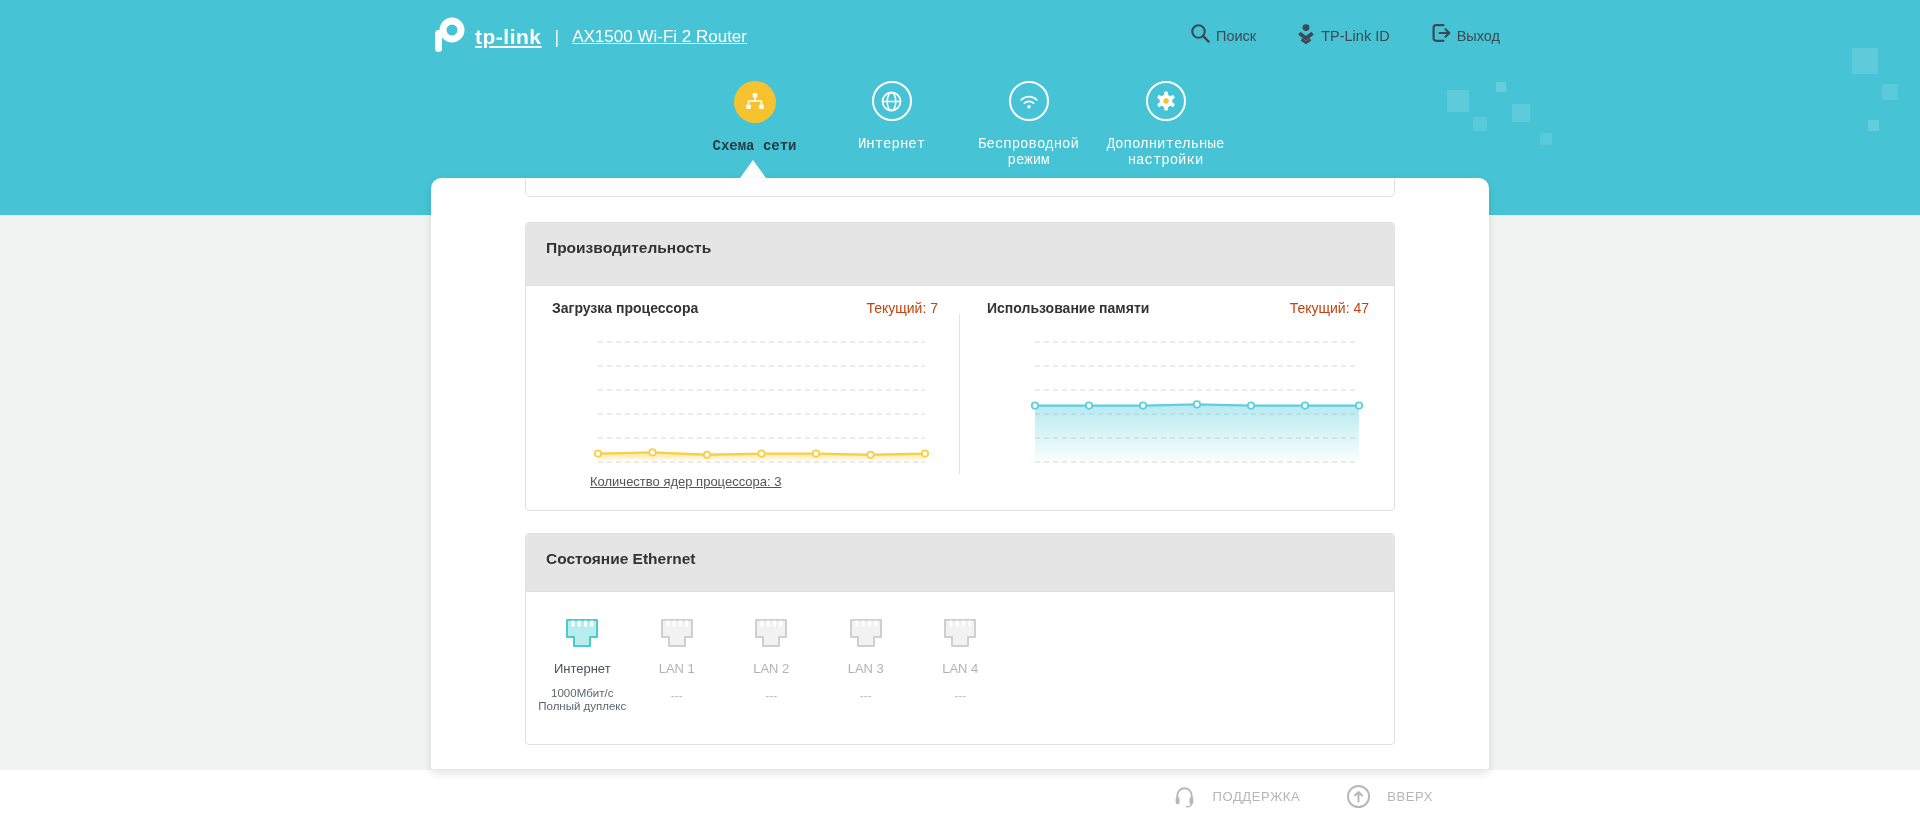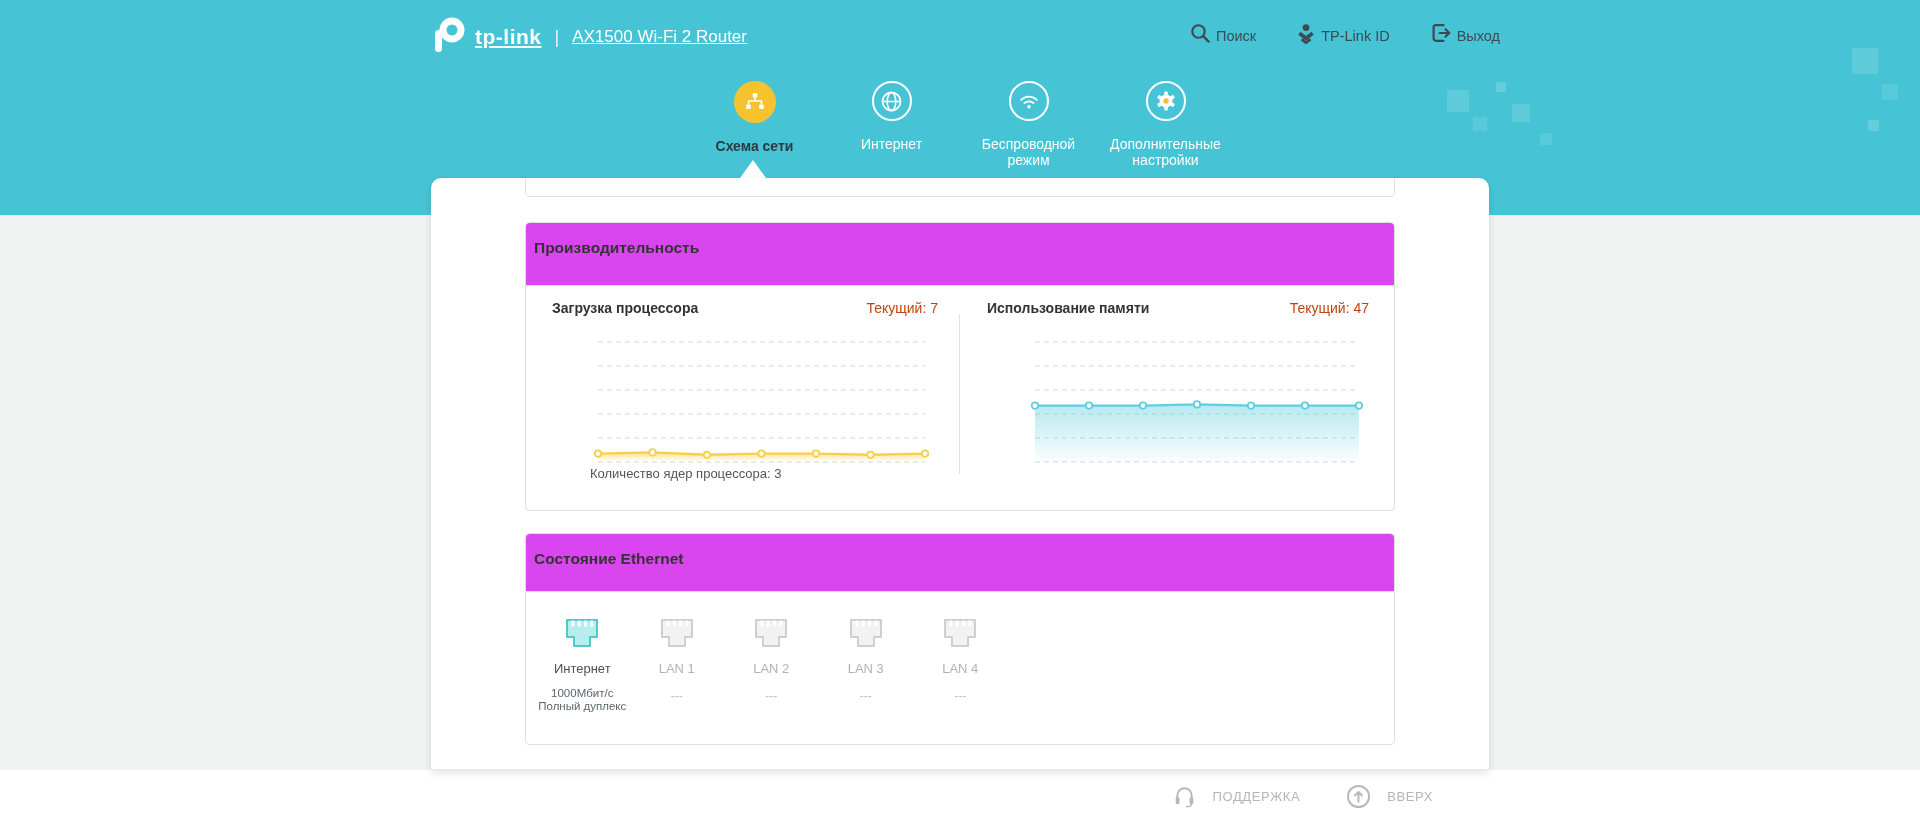--- a/index.html
+++ b/index.html
@@ -15,57 +15,57 @@
   
   .logo-row { position:absolute; left:431px; top:14px; height:46px; display:flex; align-items:center; color:#fff;text-decoration:underline; }
   .brand-text { font-size:21px; font-weight:bold; letter-spacing:0.5px; margin-left:6px; }
   .brand-sep { font-size:18px; font-weight:300; margin:0 13px; opacity:0.9; }
   .product-name { font-size:17px; }
 
   .topbar-right { position:absolute; top:22px; left:1190px; width:300px; display:flex; align-items:center; gap:40px; }
   .top-item { display:flex; align-items:flex-end; gap:5px; cursor:pointer; color:#3d4a52; font-size:14.5px; white-space:nowrap; }
 
   
-  .nav { position:absolute; left:686px; top:81px; width:548px; display:flex; }
+  .nav { position:absolute; left:686px; top:81px; width:548px; display:flex;font-family:Liberation Mono, monospace; }
   .nav-item { width:137px; display:flex; flex-direction:column; align-items:center; cursor:pointer; }
   .nav-circle { width:40px; height:40px; border-radius:50%; border:2px solid #fff; display:flex; align-items:center; justify-content:center; }
   .nav-item.active .nav-circle { border:none; background:#f6c32f; width:42px; height:42px; }
   .nav-label { margin-top:15px; font-size:14px; line-height:16px; text-align:center; color:#fff; }
   .nav-item.active .nav-label { color:#2b3a42; font-weight:bold; }
   .tab-pointer { position:absolute; left:740px; top:160px; width:0; height:0;
     border-left:13px solid transparent; border-right:13px solid transparent; border-bottom:18px solid #fff; }
 
   
   .main-card { position:absolute; left:431px; top:178px; width:1058px; height:592px; background:#fff;
     border-radius:10px 10px 2px 2px; box-shadow:0 3px 9px rgba(0,0,0,0.12); border-bottom:1px solid #e8e8e8; }
   .partial-card { position:absolute; left:94px; top:0; width:870px; height:19px;
     border:1px solid #e2e2e2; border-top:none; border-radius:0 0 5px 5px; }
 
   .section-card { position:absolute; left:94px; width:870px; background:#fff; border:1px solid #e0e0e0; border-radius:4px; }
   .section-card.perf { top:44px; height:289px; }
   .section-card.eth  { top:355px; height:212px; }
-  .section-header { height:63px; background:#d946ef; border-bottom:1px solid #e0e0e0; border-radius:4px 4px 0 0;
-    padding:16px 0 0 8px; font-size:15.5px; font-weight:bold; color:#333; }
+  .section-header { height:63px; background:#e5e5e5; border-bottom:1px solid #e0e0e0; border-radius:4px 4px 0 0;
+    padding:16px 0 0 20px; font-size:15.5px; font-weight:bold; color:#333; }
   .section-card.eth .section-header { height:58px; }
   .section-body { position:relative; width:100%; }
   .perf .section-body { height:224px; }
   .eth .section-body { height:141px; }
 
   
   .chart-head { position:absolute; top:14px; display:flex; justify-content:space-between; }
   .chart-head.left  { left:26px;  width:386px; }
   .chart-head.right { left:461px; width:382px; }
   .chart-title { font-size:14px; font-weight:bold; color:#333; }
   .chart-current { font-size:14px; color:#c2410c;text-align:right; }
   .chart-svg { position:absolute; overflow:visible; }
   .chart-svg.cpu { left:72px; top:50px; }
   .chart-svg.mem { left:509px; top:50px; }
   .chart-divider { position:absolute; left:433px; top:28px; width:1px; height:160px; background:#e2e2e2; }
   .grid { stroke:#d6d6d6; stroke-width:1; stroke-dasharray:5 4; }
-  .cores-note { position:absolute; left:64px; top:180px; font-size:13px; color:#555; }
+  .cores-note { position:absolute; left:64px; top:188px; font-size:13px; color:#555;text-decoration:underline; }
 
   
   .ports-row { position:absolute; left:9px; top:26px; display:flex; }
   .port-col { width:94.5px; display:flex; flex-direction:column; align-items:center; }
   .port-label { margin-top:13px; font-size:13px; color:#b3b3b3; }
   .port-col.active .port-label { color:#4a5258; }
   .port-status { margin-top:11px; font-size:11.5px; line-height:13px; color:#5c6670; text-align:center; }
   .port-status.dashes { margin-top:14px; color:#c0c0c0; font-size:12px; }
 
   

